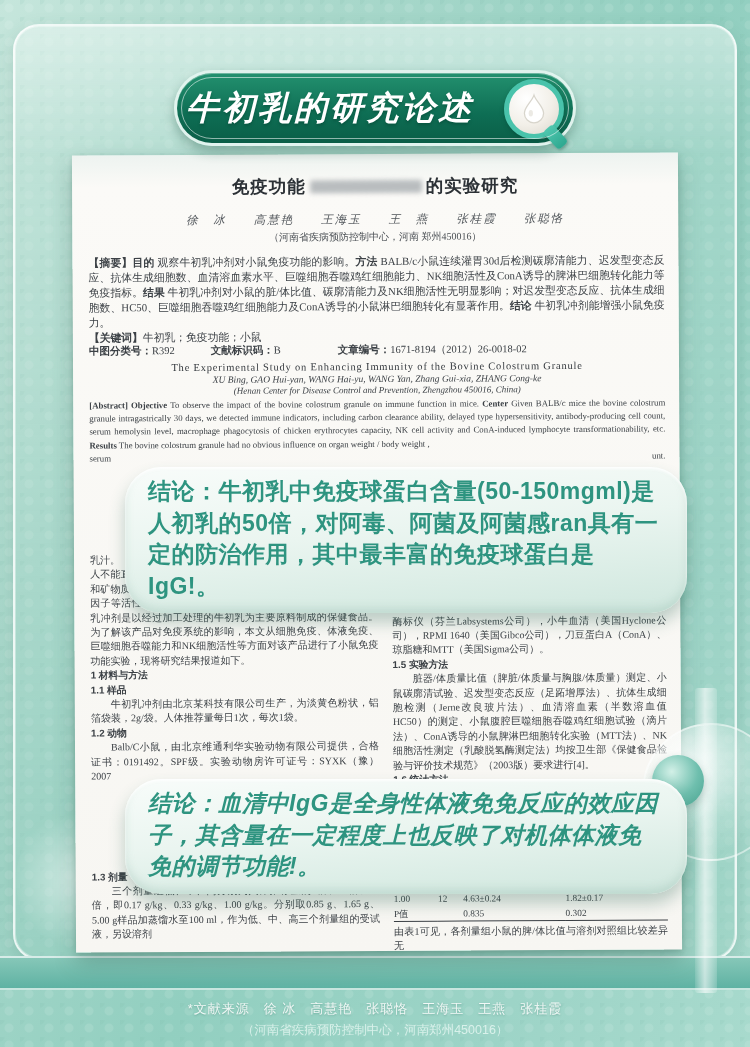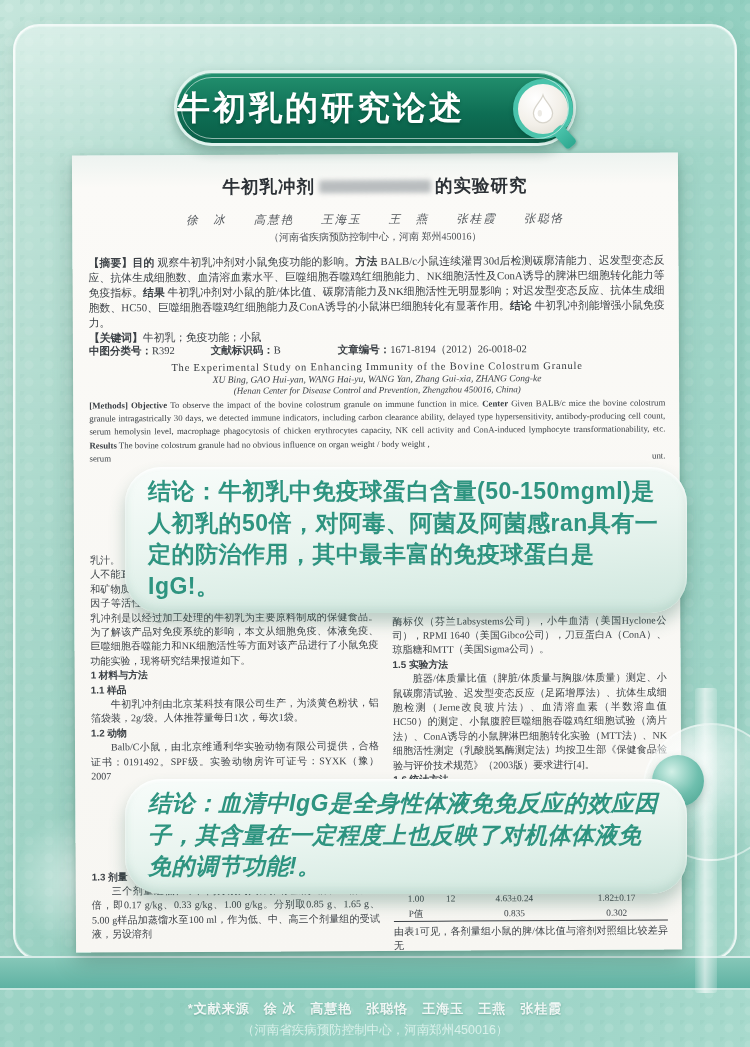--- a/index.html
+++ b/index.html
@@ -17,24 +17,25 @@
   }
   .glass-panel{
     position:absolute;left:13px;right:13px;top:24px;height:932px;border-radius:26px;z-index:1;
     background:linear-gradient(180deg, rgba(237,248,244,0.55) 0%, rgba(196,228,218,0.28) 14%, rgba(172,216,204,0.14) 55%, rgba(150,205,190,0.34) 100%);
     border:2px solid rgba(255,255,255,0.8);
     box-shadow:0 8px 20px rgba(50,100,85,0.18), inset 0 0 0 1px rgba(255,255,255,0.35);
   }
   
   .badge{
     position:absolute;left:50%;transform:translateX(-50%);top:70px;width:396px;height:70px;
-    border-radius:40px;z-index:7;display:flex;align-items:center;justify-content:space-between;gap:30px;
+    border-radius:40px;z-index:7;display:flex;align-items:center;justify-content:center;gap:30px;
     background:linear-gradient(180deg,#23916f 0%,#0e6e54 58%,#0a5e47 100%);
     border:3px solid rgba(236,250,245,0.95);
     box-shadow:0 6px 12px rgba(18,70,54,0.32), inset 0 1px 0 rgba(255,255,255,0.35);
+    font-style:italic;
   }
   .badge::after{content:"";position:absolute;inset:4px;border:1.5px solid rgba(255,255,255,0.55);border-radius:34px;pointer-events:none;}
   .badge-title{color:#fff;font-size:33px;font-weight:bold;letter-spacing:3px;text-shadow:0 2px 3px rgba(0,50,35,0.35);}
   .magnifier{position:relative;width:60px;height:58px;flex:0 0 auto;}
   .lens{
     position:absolute;left:0;top:0;width:50px;height:50px;border-radius:50%;
     background:radial-gradient(circle at 35% 30%, #ffffff 0%, #f2efe8 55%, #d9d5cb 100%);
     border:5px solid #49c3ab;box-shadow:0 2px 4px rgba(0,60,45,0.35);
     display:flex;align-items:center;justify-content:center;
   }
@@ -68,21 +69,21 @@
   .en-cut{font-size:8.8px;line-height:12px;display:flex;justify-content:space-between;margin:0;}
   .col{position:absolute;font-family:"Liberation Serif",serif;font-size:10px;line-height:14.4px;text-align:justify;}
   .col-left{top:398px;left:16px;width:288px;}
   .col-right{top:403px;left:318px;width:274px;}
   .col p{margin:0;}
   .col .hd{font-weight:bold;font-family:"Liberation Sans",sans-serif;font-size:9.8px;line-height:14.4px;}
   .indent{text-indent:2em;}
   .spacer-a{height:86px;}
   .spacer-b{height:89px;}
   .mini-table{width:100%;border-collapse:collapse;border-top:1.5px solid #3a3f44;border-bottom:1.5px solid #3a3f44;}
-  .mini-table td{text-align:center;padding:1px 0;font-size:9.3px;line-height:12.5px;}
+  .mini-table td{padding:1px 0;font-size:9.3px;line-height:12.5px;}
   .tbl-note{margin-top:3px !important;}
   
   .callout{
     position:absolute;left:94px;width:562px;z-index:6;box-sizing:border-box;
     border-radius:36px;padding:9px 23px 11px;
     background:linear-gradient(175deg,#f8fcfa 0%,#eaf5f0 45%,#cfe7de 100%);
     box-shadow:0 10px 16px rgba(50,105,90,0.30), inset 0 2px 3px rgba(255,255,255,0.95), inset 0 -5px 9px rgba(140,180,165,0.28);
     color:#2e9480;font-weight:bold;font-size:23px;line-height:31.5px;letter-spacing:0.5px;margin-left:31px;
   }
   .callout-1{top:467px;min-height:95px;}
@@ -95,21 +96,21 @@
     border:2px solid rgba(255,255,255,0.5);}
   .sphere-teal{position:absolute;right:46px;top:755px;width:52px;height:52px;border-radius:50%;z-index:4;
     background:radial-gradient(circle at 38% 32%, #d2f0e7, #6fbfae 55%, #47a28f);
     box-shadow:0 4px 8px rgba(40,90,75,0.3);}
   .blob-left{position:absolute;left:16px;top:808px;width:125px;height:145px;border-radius:50%;z-index:2;
     background:radial-gradient(circle, rgba(255,255,255,0.55), rgba(255,255,255,0) 70%);}
   .bottom-band{position:absolute;left:0;right:0;top:956px;height:30px;z-index:2;
     background:linear-gradient(180deg,#86c7b8 0%,#5fb2a3 100%);
     border-top:2px solid rgba(255,255,255,0.75);border-bottom:2px solid rgba(255,255,255,0.55);}
   .footer{position:absolute;left:0;right:0;top:1000px;text-align:center;z-index:3;}
-  .footer-line1{font-size:13px;color:rgba(255,255,255,0.88);letter-spacing:1px;text-shadow:0 1px 2px rgba(60,120,105,0.4);margin:0;font-weight:bold;}
+  .footer-line1{font-size:13px;color:rgba(255,255,255,0.88);letter-spacing:1px;text-shadow:0 1px 2px rgba(60,120,105,0.4);margin:0;}
   .footer-line2{font-size:12.5px;color:rgba(240,252,248,0.72);margin:4px 0 8px;}
 </style>
 </head>
 <body>
 
 <div class="texture"></div>
 <div class="glass-panel"></div>
 
 <div class="badge">
   <span class="badge-title">牛初乳的研究论述</span>
@@ -119,21 +120,21 @@
         <path d="M12 2 C14 8 21 13 21 19 a9 9 0 1 1 -18 0 C3 13 10 8 12 2 Z" fill="#ffffff" stroke="#d8d5cc" stroke-width="1.2"></path>
         <ellipse cx="9" cy="19" rx="2" ry="3" fill="#eceae4"></ellipse>
       </svg>
     </span>
     <span class="handle"></span>
   </span>
 </div>
 
 <div class="paper">
   <div class="p-title">
-    <span>牛初乳冲剂</span><span class="redact"></span><span>的实验研究</span>
+    <span>免疫功能</span><span class="redact"></span><span>的实验研究</span>
   </div>
   <div class="p-authors">徐　冰　　高慧艳　　王海玉　　王　燕　　张桂霞　　张聪恪</div>
   <div class="p-affil">（河南省疾病预防控制中心，河南 郑州450016）</div>
 
   <div class="p-head-block">
     <p class="zh-abs">
       <span class="b">【摘要】</span><span class="b">目的</span>
       <span>观察牛初乳冲剂对小鼠免疫功能的影响。</span><span class="b">方法</span>
       <span>BALB/c小鼠连续灌胃30d后检测碳廓清能力、迟发型变态反应、抗体生成细胞数、血清溶血素水平、巨噬细胞吞噬鸡红细胞能力、NK细胞活性及ConA诱导的脾淋巴细胞转化能力等免疫指标。</span><span class="b">结果</span>
       <span>牛初乳冲剂对小鼠的脏/体比值、碳廓清能力及NK细胞活性无明显影响；对迟发型变态反应、抗体生成细胞数、HC50、巨噬细胞吞噬鸡红细胞能力及ConA诱导的小鼠淋巴细胞转化有显著作用。</span><span class="b">结论</span>
@@ -144,21 +145,21 @@
     </p>
     <div class="clc-line">
       <span class="seg1"><span class="b">中图分类号：</span><span>R392</span></span>
       <span class="seg2"><span class="b">文献标识码：</span><span>B</span></span>
       <span class="seg3"><span class="b">文章编号：</span><span>1671-8194（2012）26-0018-02</span></span>
     </div>
     <div class="en-title">The Experimental Study on Enhancing Immunity of the Bovine Colostrum Granule</div>
     <div class="en-authors">XU Bing, GAO Hui-yan, WANG Hai-yu, WANG Yan, Zhang Gui-xia, ZHANG Cong-ke</div>
     <div class="en-affil">(Henan Center for Disease Control and Prevention, Zhengzhou 450016, China)</div>
     <p class="en-abs">
-      <span class="b">[Methods]</span>
+      <span class="b">[Abstract]</span>
       <span class="b">Objective</span>
       <span>To observe the impact of the bovine colostrum granule on immune function in mice.</span>
       <span class="b">Center</span>
       <span>Given BALB/c mice the bovine colostrum granule intragastrically 30 days, we detected immune indicators, including carbon clearance ability, delayed type hypersensitivity, antibody-producing cell count, serum hemolysin level, macrophage phagocytosis of chicken erythrocytes capacity, NK cell activity and ConA-induced lymphocyte transformationability, etc.</span>
       <span class="b">Results</span>
       <span>The bovine colostrum granule had no obvious influence on organ weight / body weight ,</span>
     </p>
     <p class="en-cut">
       <span>serum</span>
       <span>unt.</span>

